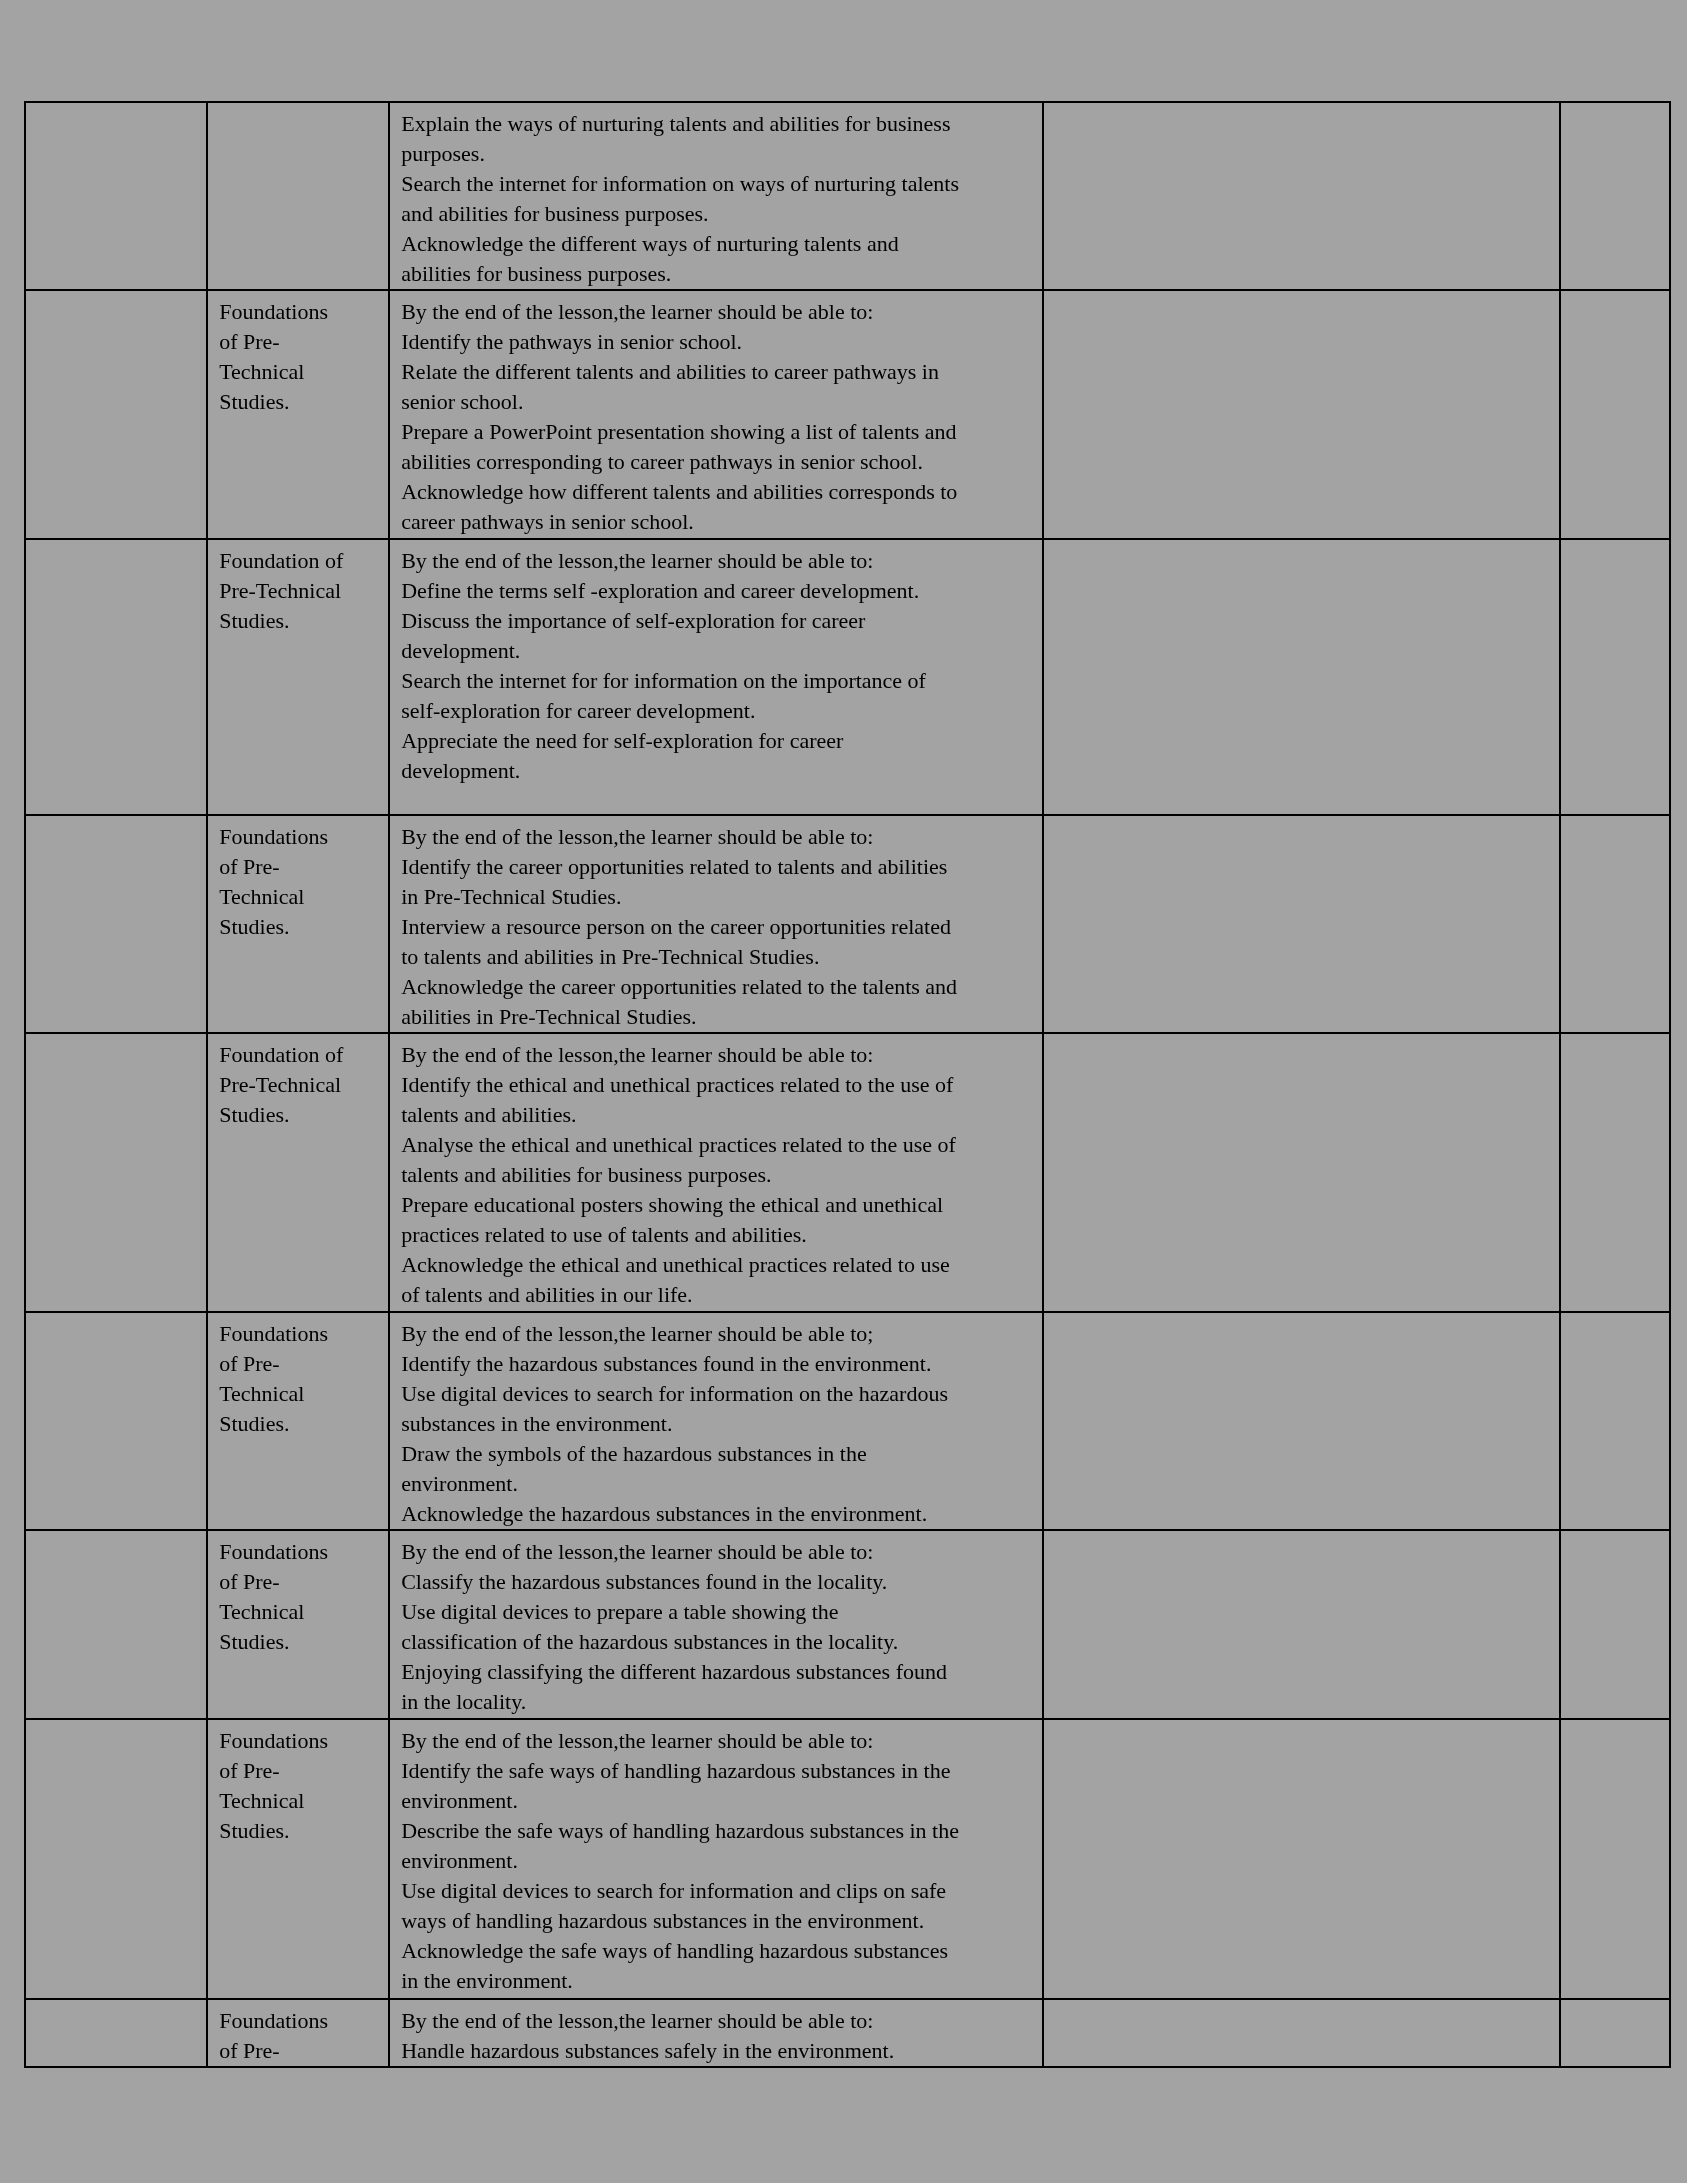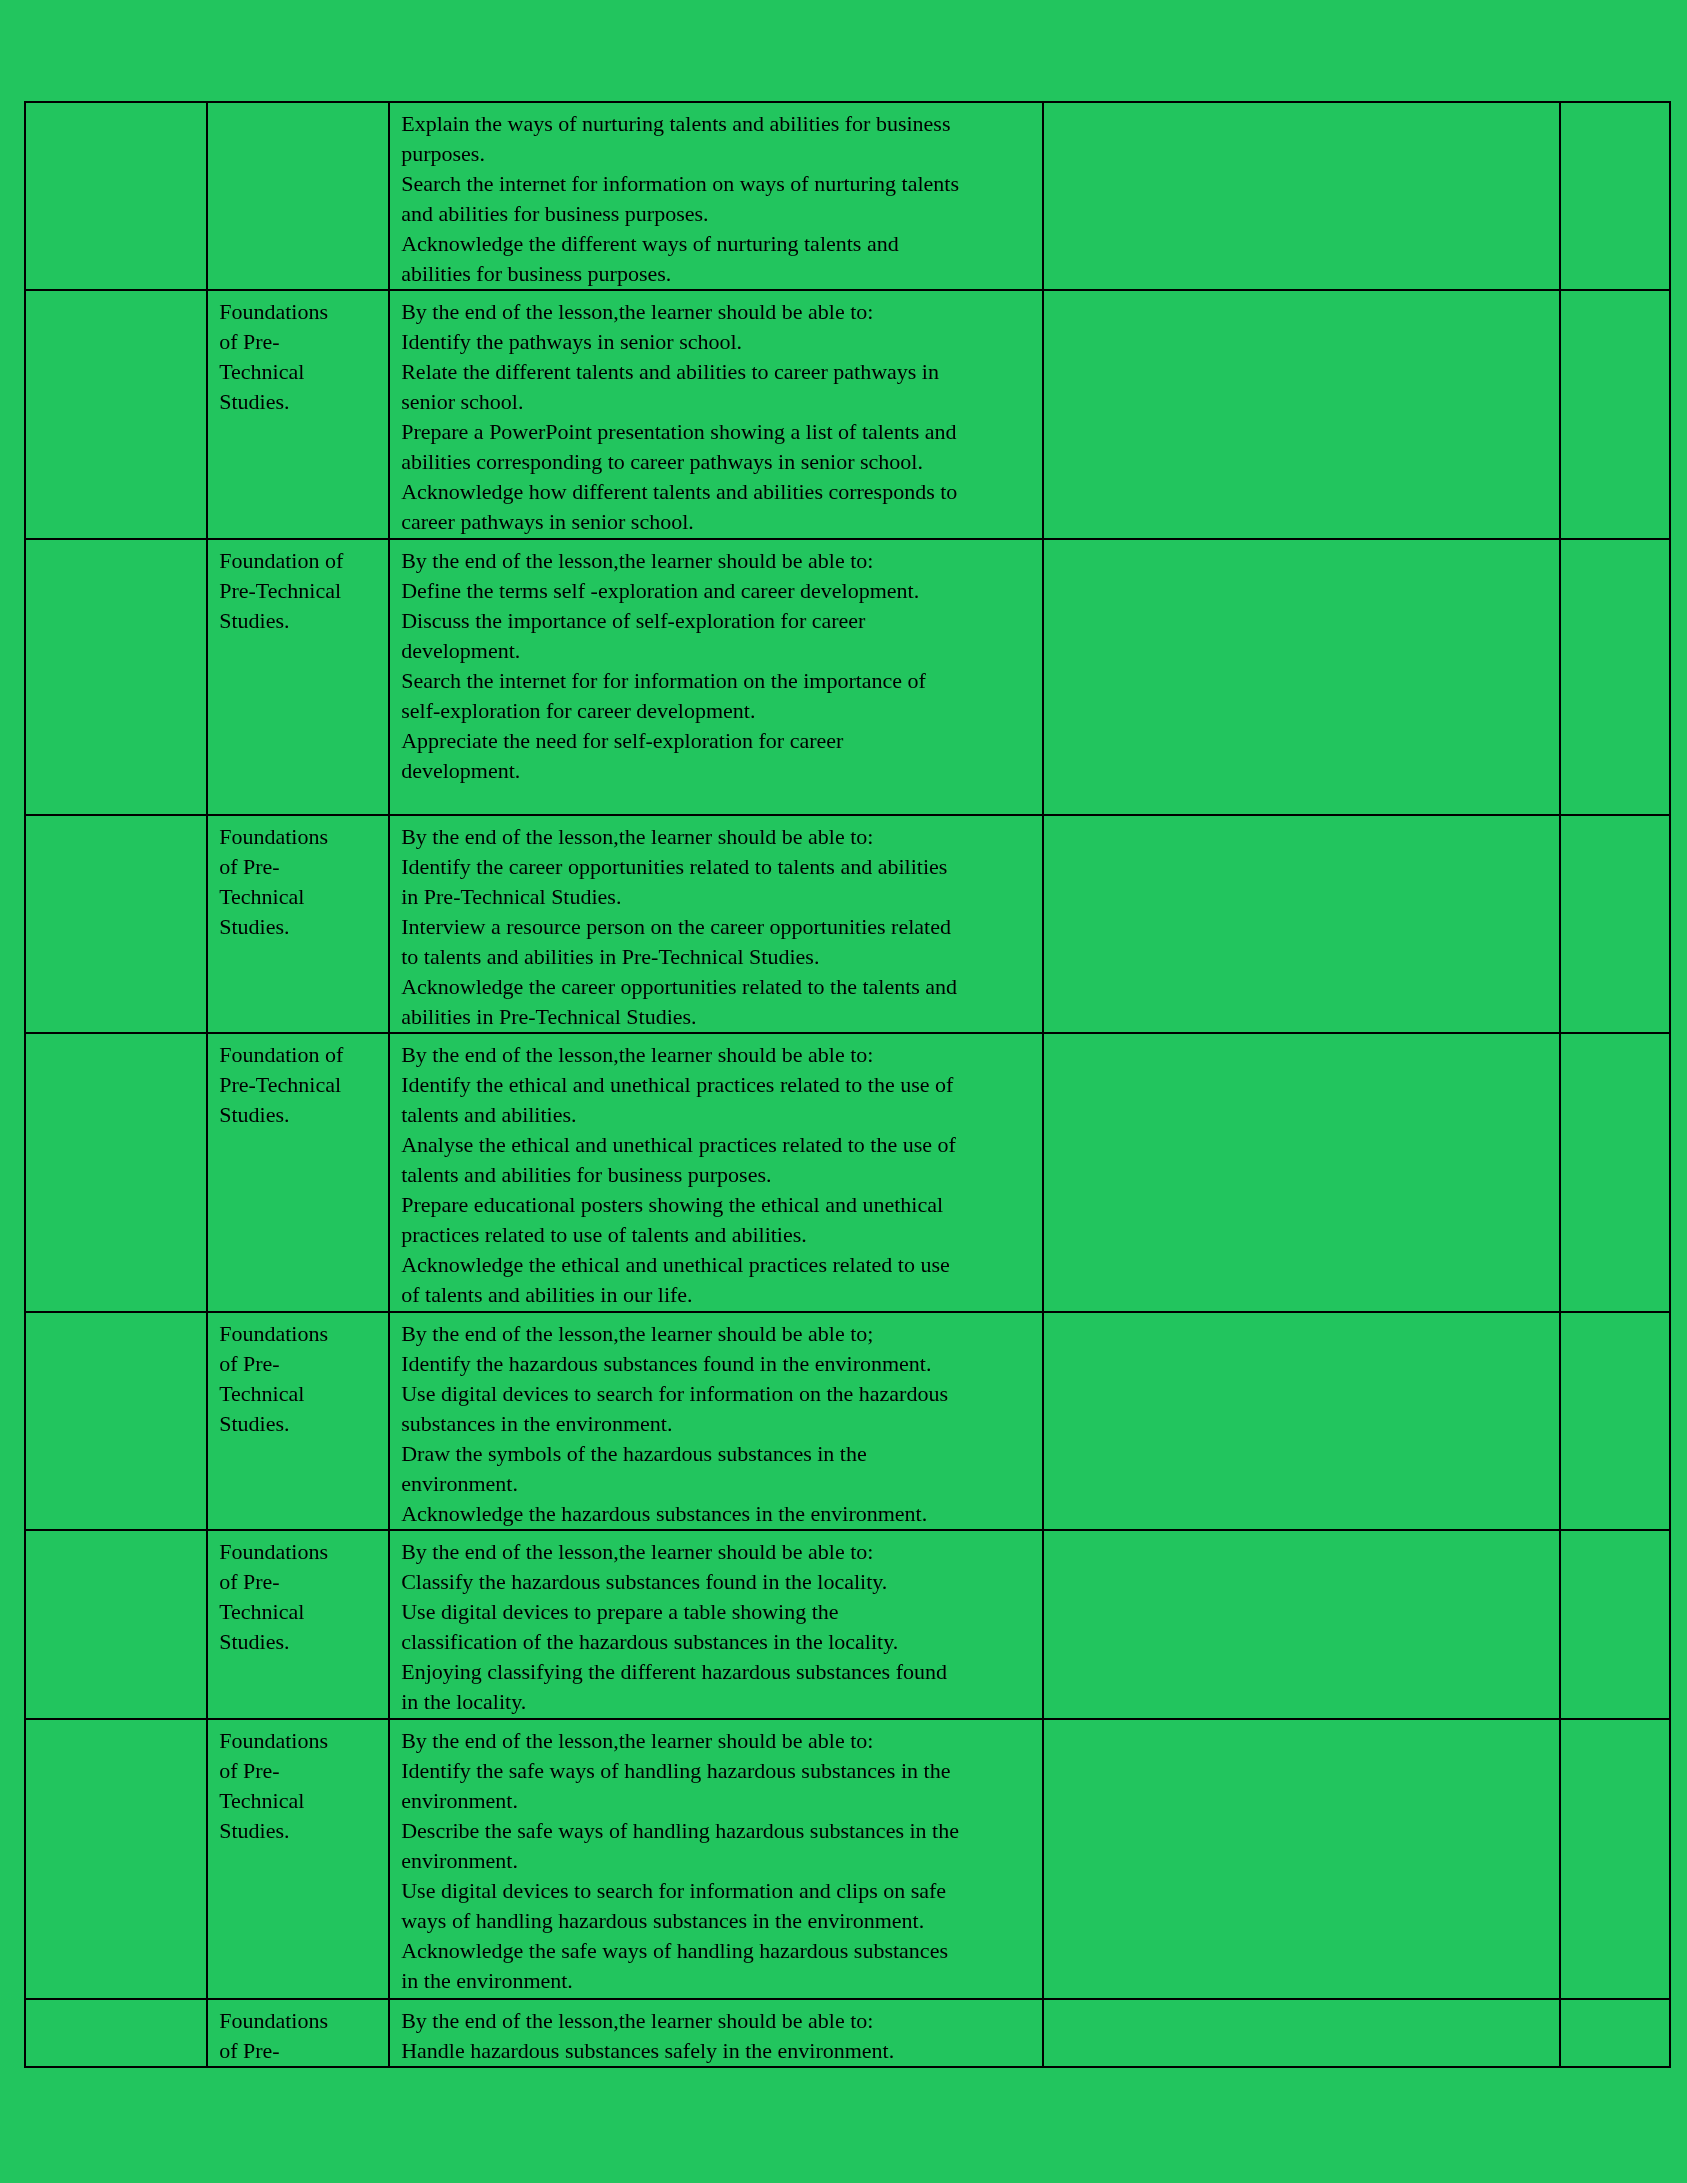--- a/index.html
+++ b/index.html
@@ -11,21 +11,21 @@
     width: 1687px;
     height: 2183px;
     position: relative;
     font-family: "Liberation Serif", serif;
   }
   .page {
     position: absolute;
     left: 0; top: 0;
     width: 1687px;
     height: 2183px;
-    background: #22c55e;
+    background: #a3a3a3;
   }
   table.sow {
     position: absolute;
     left: 24px;
     top: 101px;
     width: 1646px;
     border-collapse: collapse;
     table-layout: fixed;
   }
   table.sow td {

